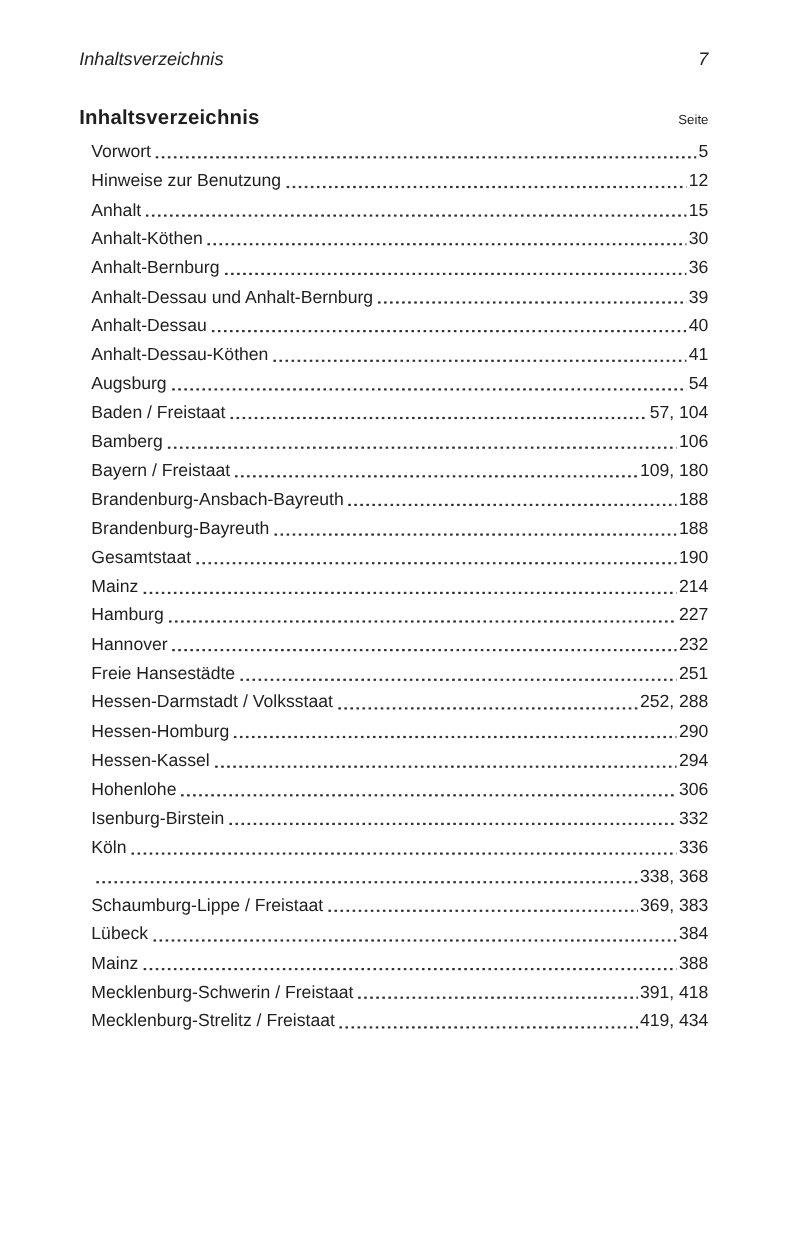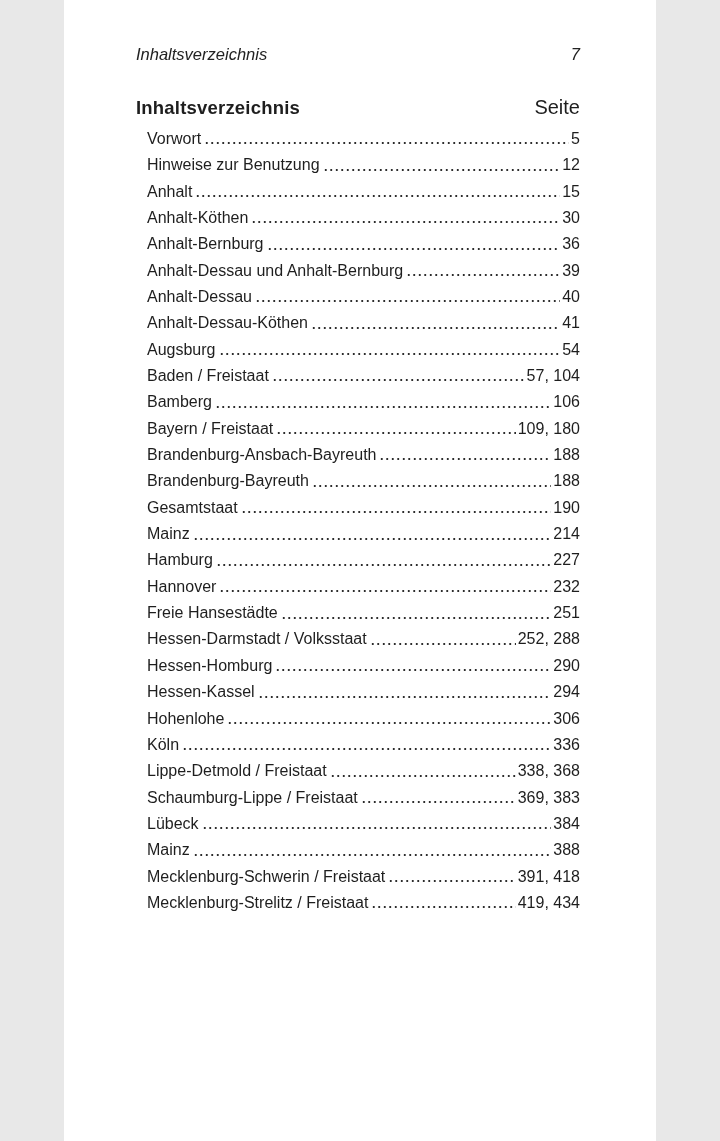--- a/index.html
+++ b/index.html
@@ -1,18 +1,18 @@
 <!DOCTYPE html>
 <html><head>
 <meta charset="utf-8">
 <style>
   html, body { margin: 0; padding: 0; background: #e8e8e8; }
   .page {
     position: relative;
-    width: 592px;
+    width: 720px;
     height: 1141px;
     margin: 0 auto;
     background: #ffffff;
     font-family: "Liberation Sans", sans-serif;
     color: #1e1e1e;
     overflow: hidden;
   }
   .running-header {
     position: absolute;
     top: 45px;
@@ -35,21 +35,21 @@
     justify-content: space-between;
     align-items: baseline;
   }
   .toc-heading {
     font-weight: bold;
     font-size: 18.5px;
     line-height: 22px;
     letter-spacing: 0.2px;
   }
   .toc-page-label {
-    font-size: 20px;
+    font-size: 12px;
   }
   .toc-list {
     position: absolute;
     top: 124px;
     left: 83px;
     right: 76px;
   }
   .toc-row {
     display: flex;
     align-items: flex-end;
@@ -224,29 +224,33 @@
     <span class="toc-page">294</span>
   </div>
 
   <div class="toc-row">
     <span class="toc-title">Hohenlohe</span>
     <span class="toc-dots"></span>
     <span class="toc-page">306</span>
   </div>
 
 
+  <div class="toc-row">
+    <span class="toc-title">Isenburg-Birstein</span>
+    <span class="toc-dots"></span>
+    <span class="toc-page">332</span>
+  </div>
 
   <div class="toc-row">
     <span class="toc-title">Köln</span>
     <span class="toc-dots"></span>
     <span class="toc-page">336</span>
   </div>
 
   <div class="toc-row">
-    <span class="toc-title">Lippe-Detmold / Freistaat</span>
     <span class="toc-dots"></span>
     <span class="toc-page">338, 368</span>
   </div>
 
   <div class="toc-row">
     <span class="toc-title">Schaumburg-Lippe / Freistaat</span>
     <span class="toc-dots"></span>
     <span class="toc-page">369, 383</span>
   </div>
 

